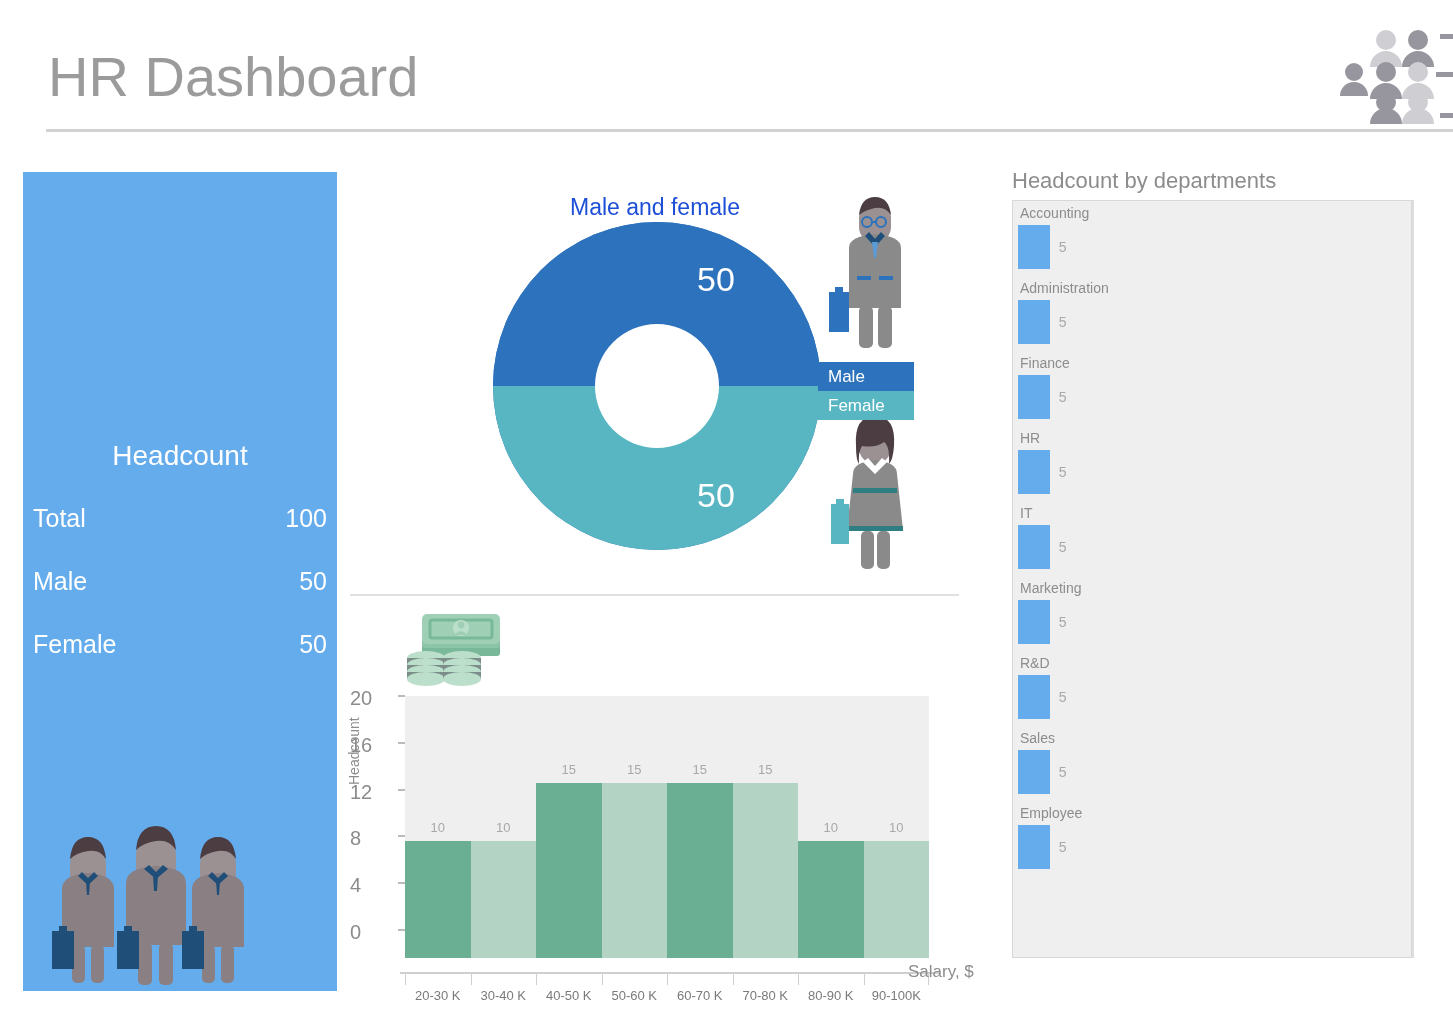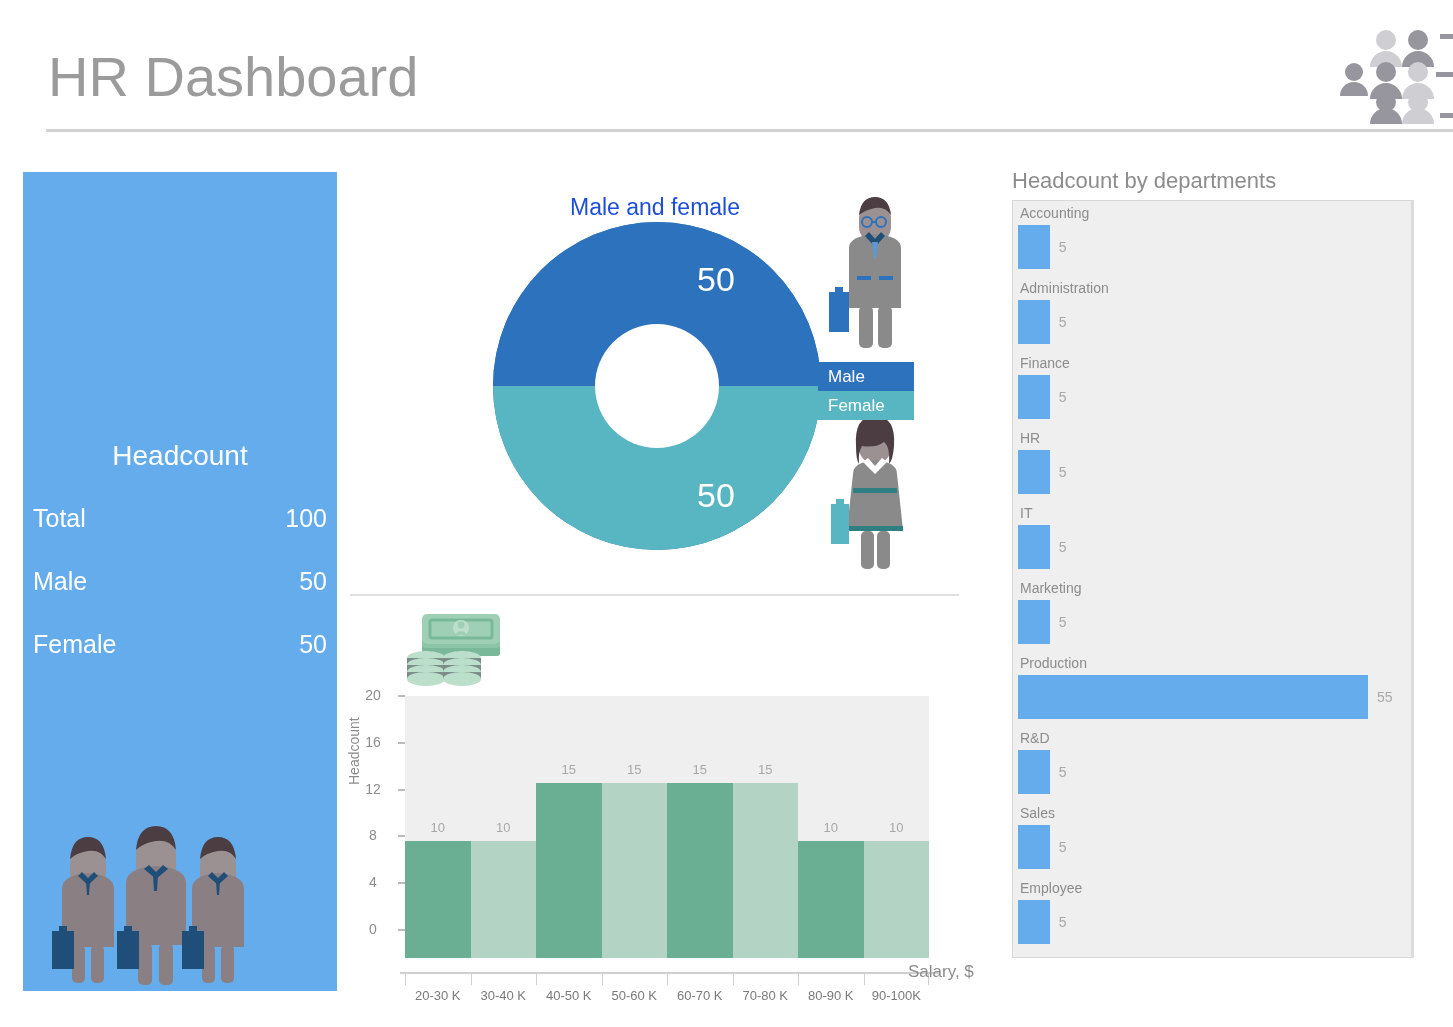--- a/index.html
+++ b/index.html
@@ -194,22 +194,22 @@
     left: 0;
     width: 100%;
     text-align: center;
     font-size: 13px;
     color: #a8a8a8;
   }
   .y-tick {
     position: absolute;
     right: 0;
     width: 46px;
-    text-align: center;
-    font-size: 14px;
+    text-align: left;
+    font-size: 20px;
     color: #8c8c8c;
   }
   .y-tick-mark {
     position: absolute;
     width: 7px; height: 2px;
     background: #bbbbbb;
   }
   #salary-xaxis-line {
     position: absolute;
     left: 50px; top: 372px;
@@ -588,25 +588,20 @@
         <div class="dept-label">IT</div>
         <div class="dept-bar" style="width: 31.8182px; background: rgb(101, 172, 236);"></div>
         <div class="dept-value" style="left: 45.8182px;">5</div>
       </div>
       <div class="dept-item">
         <div class="dept-label">Marketing</div>
         <div class="dept-bar" style="width: 31.8182px; background: rgb(101, 172, 236);"></div>
         <div class="dept-value" style="left: 45.8182px;">5</div>
       </div>
       <div class="dept-item">
-        <div class="dept-label">Production</div>
-        <div class="dept-bar" style="width: 350px; background: rgb(101, 172, 236);"></div>
-        <div class="dept-value" style="left: 364px;">55</div>
-      </div>
-      <div class="dept-item">
         <div class="dept-label">R&amp;D</div>
         <div class="dept-bar" style="width: 31.8182px; background: rgb(101, 172, 236);"></div>
         <div class="dept-value" style="left: 45.8182px;">5</div>
       </div>
       <div class="dept-item">
         <div class="dept-label">Sales</div>
         <div class="dept-bar" style="width: 31.8182px; background: rgb(101, 172, 236);"></div>
         <div class="dept-value" style="left: 45.8182px;">5</div>
       </div>
       <div class="dept-item">

